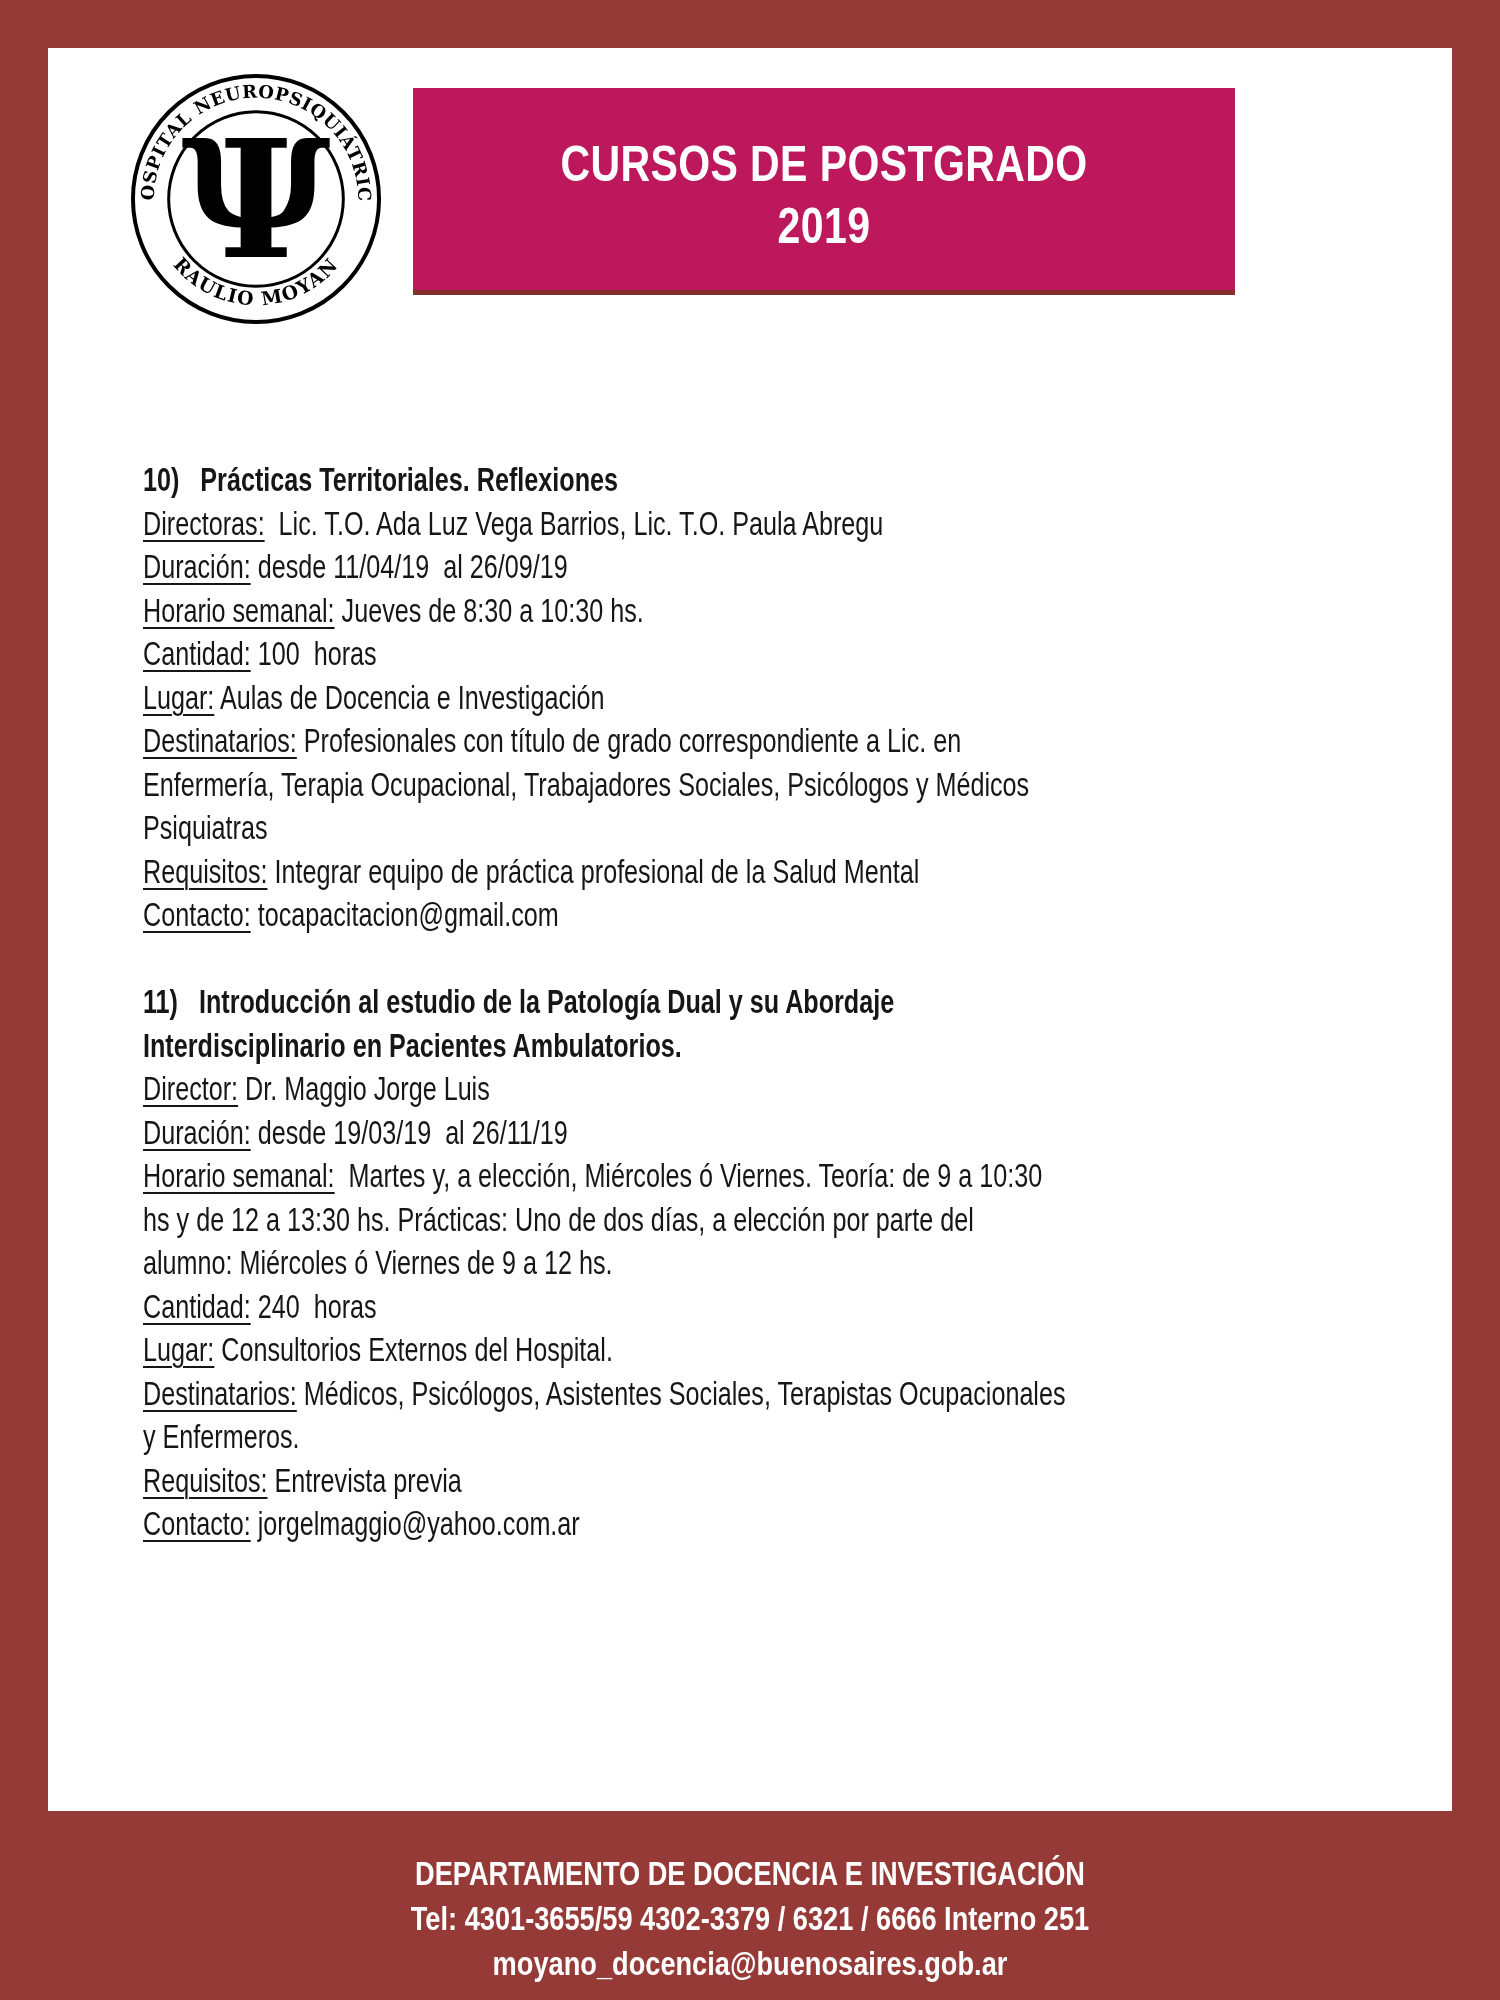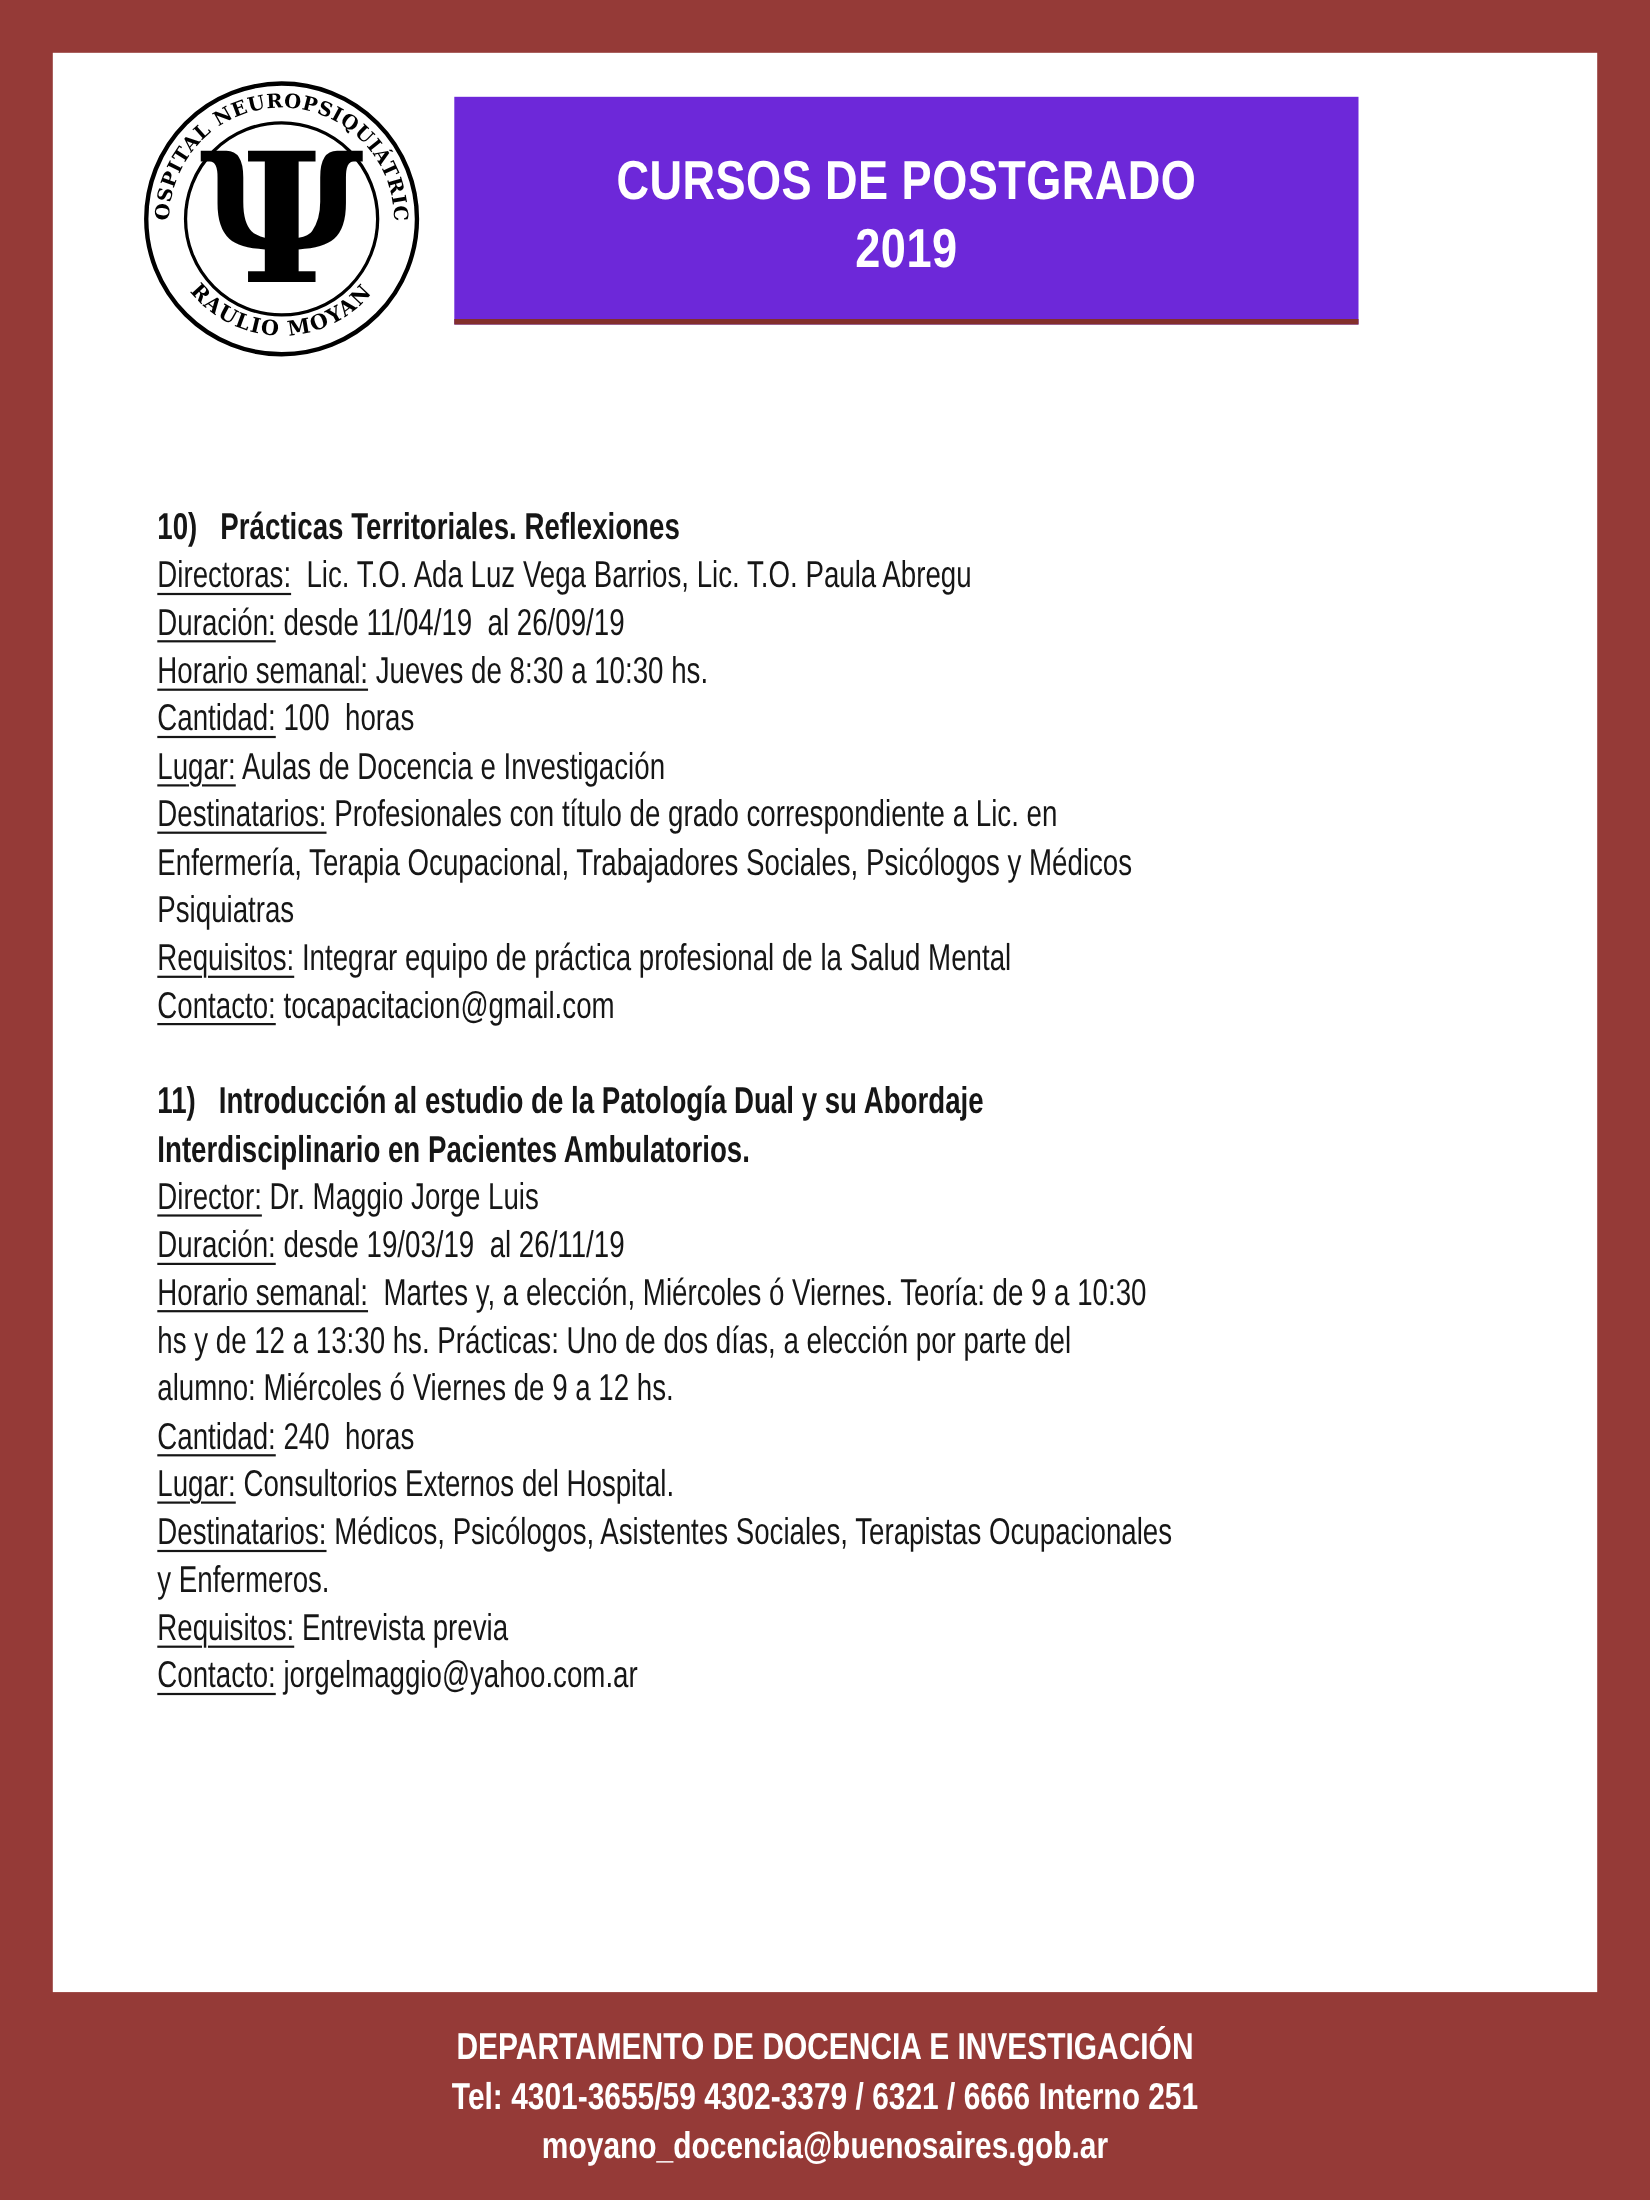--- a/index.html
+++ b/index.html
@@ -21,21 +21,21 @@
   .logo {
     position: absolute;
     left: 79px; top: 18px;
     width: 258px; height: 266px;
   }
   
   .banner {
     position: absolute;
     left: 365px; top: 40px;
     width: 822px; height: 207px;
-    background: #6d28d9;
+    background: #be185d;
     border-bottom: 5px solid #832F2C;
     box-sizing: border-box;
     padding-top: 45px;
   }
   .banner-inner {
     transform: scaleX(0.82);
     transform-origin: 50% 0;
     text-align: center;
     color: #ffffff;
     font-weight: bold;
@@ -61,21 +61,21 @@
     text-decoration: underline;
     text-decoration-thickness: 2px;
     text-underline-offset: 5px;
   }
   
   .footer {
     position: absolute;
     left: 0; top: 1811px;
     width: 1500px; height: 189px;
     box-sizing: border-box;
-    padding-top: 28px;
+    padding-top: 40px;
   }
   .footer-inner {
     transform: scaleX(0.8);
     transform-origin: 50% 0;
     text-align: center;
     color: #ffffff;
     font-weight: bold;
     font-size: 34px;
     line-height: 45px;
   }

